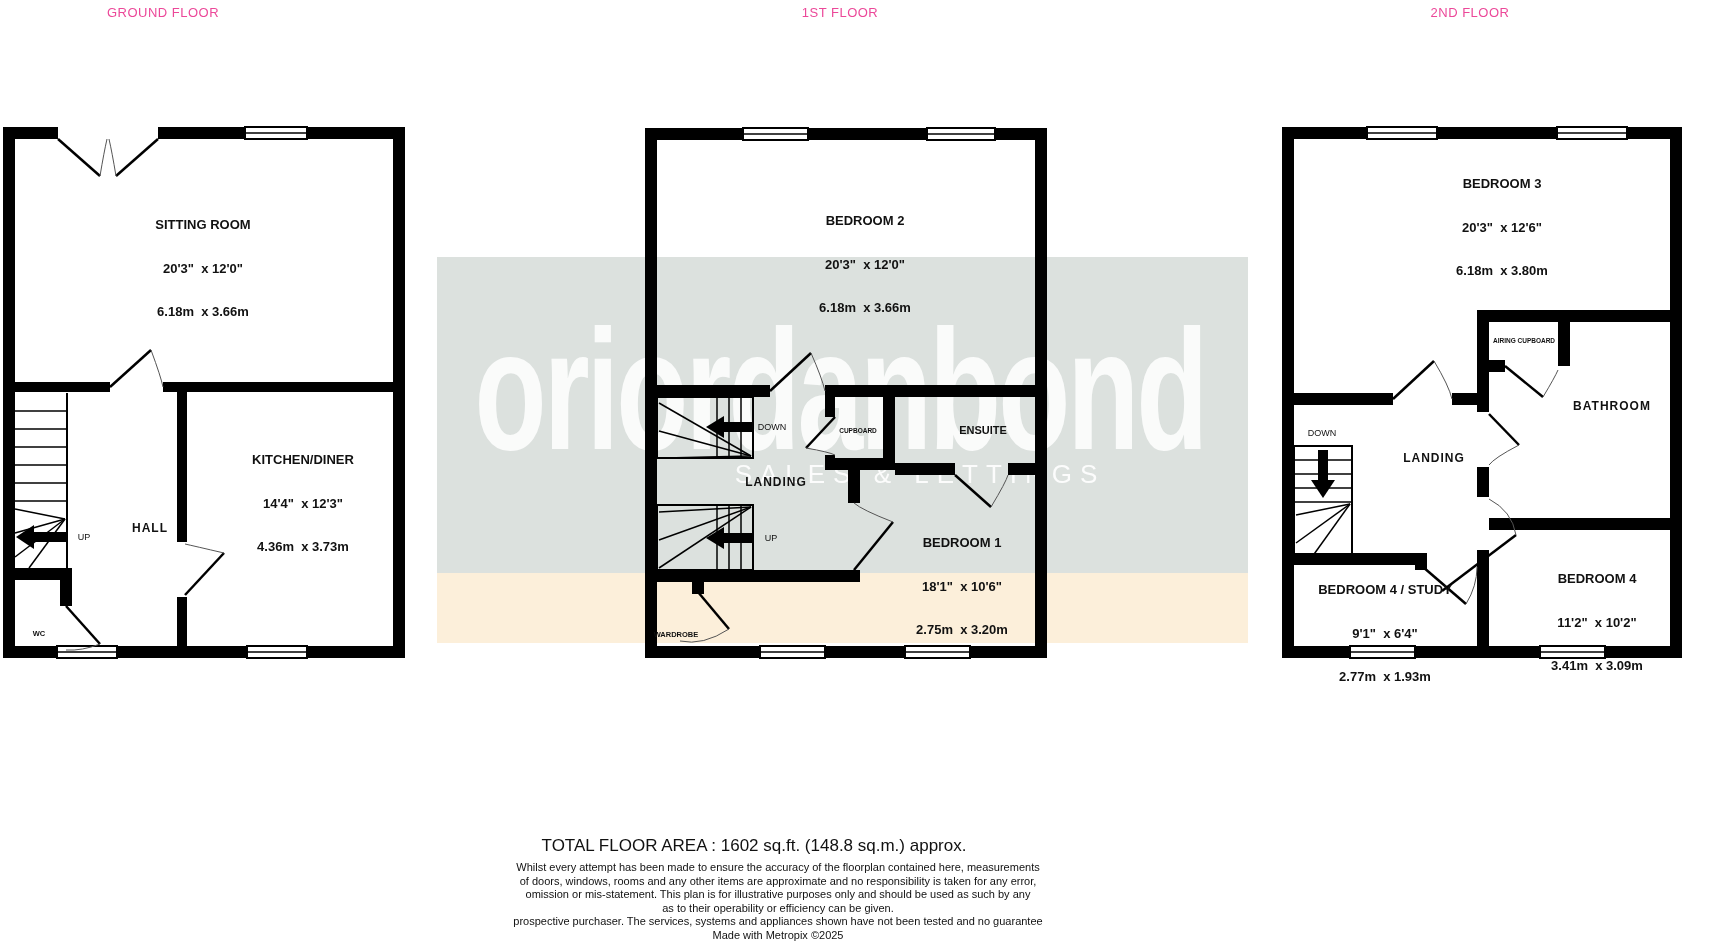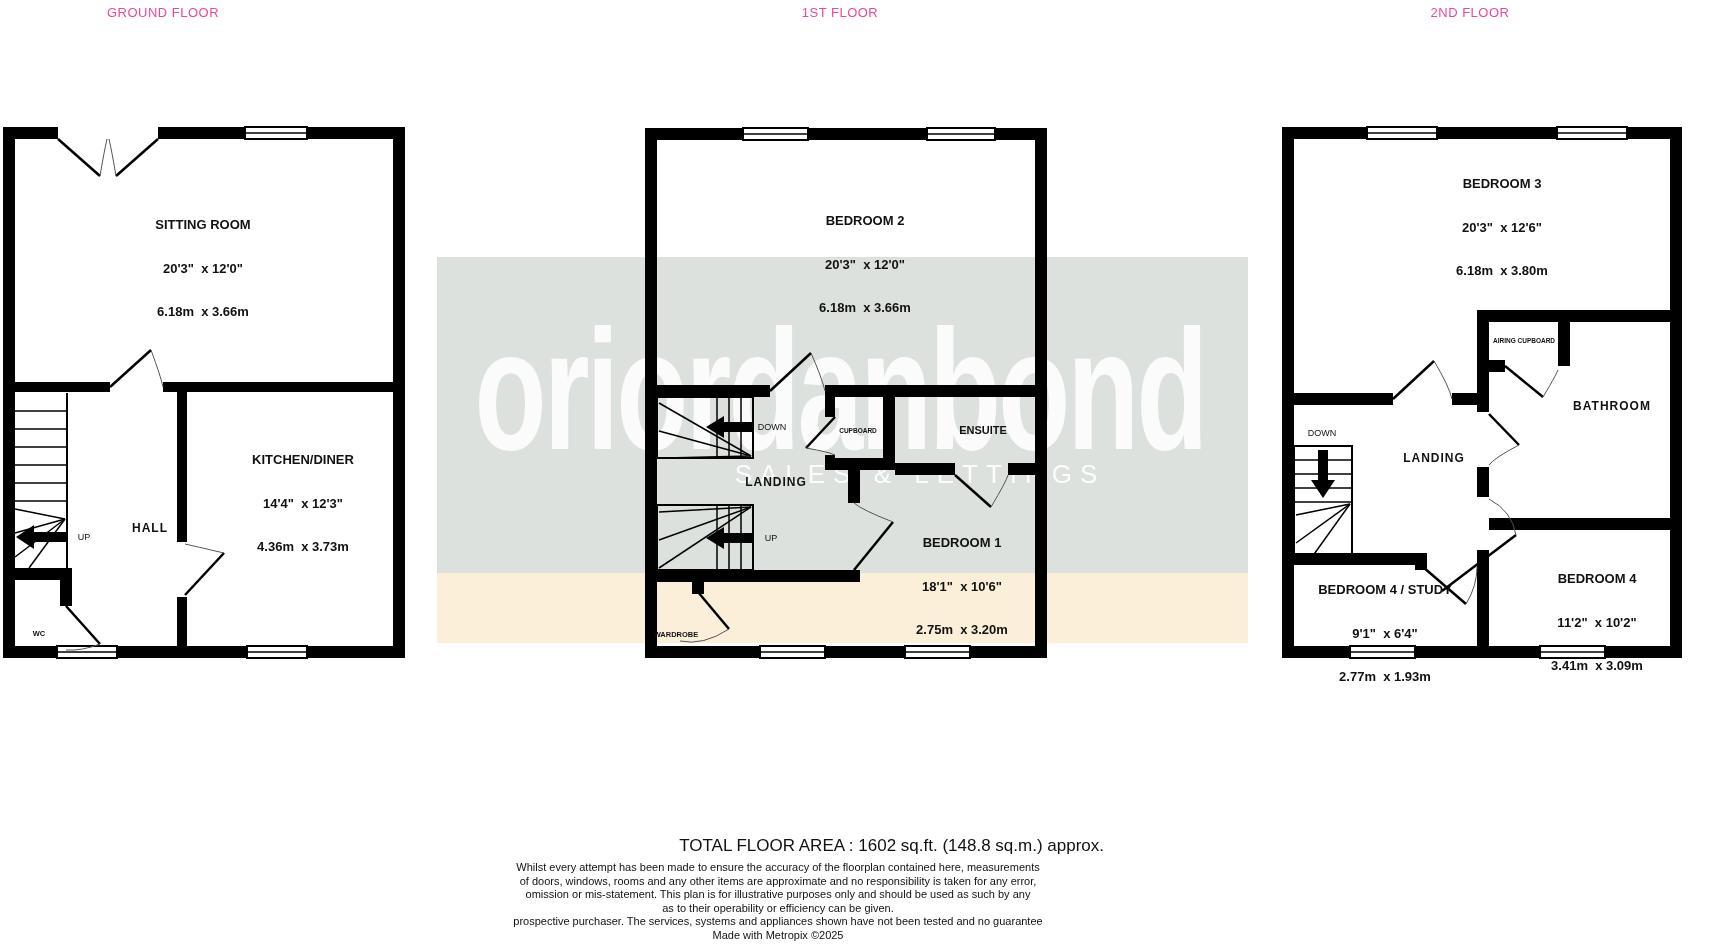--- a/index.html
+++ b/index.html
@@ -16,21 +16,21 @@
   svg.plan{position:absolute;left:0;top:0;}
   .lbl{position:absolute;transform:translate(-50%,-50%);color:#111;
        white-space:pre;text-align:center;z-index:5;}
   .title{font-size:13px;letter-spacing:0.5px;color:#ec4899;text-align:center;}
   .room{font-weight:bold;font-size:13px;line-height:14.5px;}
   .tag-b{font-weight:bold;font-size:12px;letter-spacing:1px;padding-left:48px;}
   .tag-m{font-weight:bold;font-size:11px;}
   .tag-s{font-size:9px;}
   .tag-xs{font-weight:bold;font-size:6.5px;}
   .tag-xxs{font-weight:bold;font-size:7.5px;}
-  .footer-total{position:absolute;left:404px;top:836px;width:700px;text-align:right;
+  .footer-total{position:absolute;left:404px;top:836px;width:700px;text-align:center;
                 font-size:17px;color:#111;}
   .footer-disc{position:absolute;left:428px;top:861px;width:700px;text-align:center;
                font-size:11px;line-height:13.6px;color:#111;}
 </style>
 </head>
 <body>
 
 <div class="band band-grey"></div>
 <div class="band band-cream"></div>
 <div class="wm-brand">oriordanbond</div>

